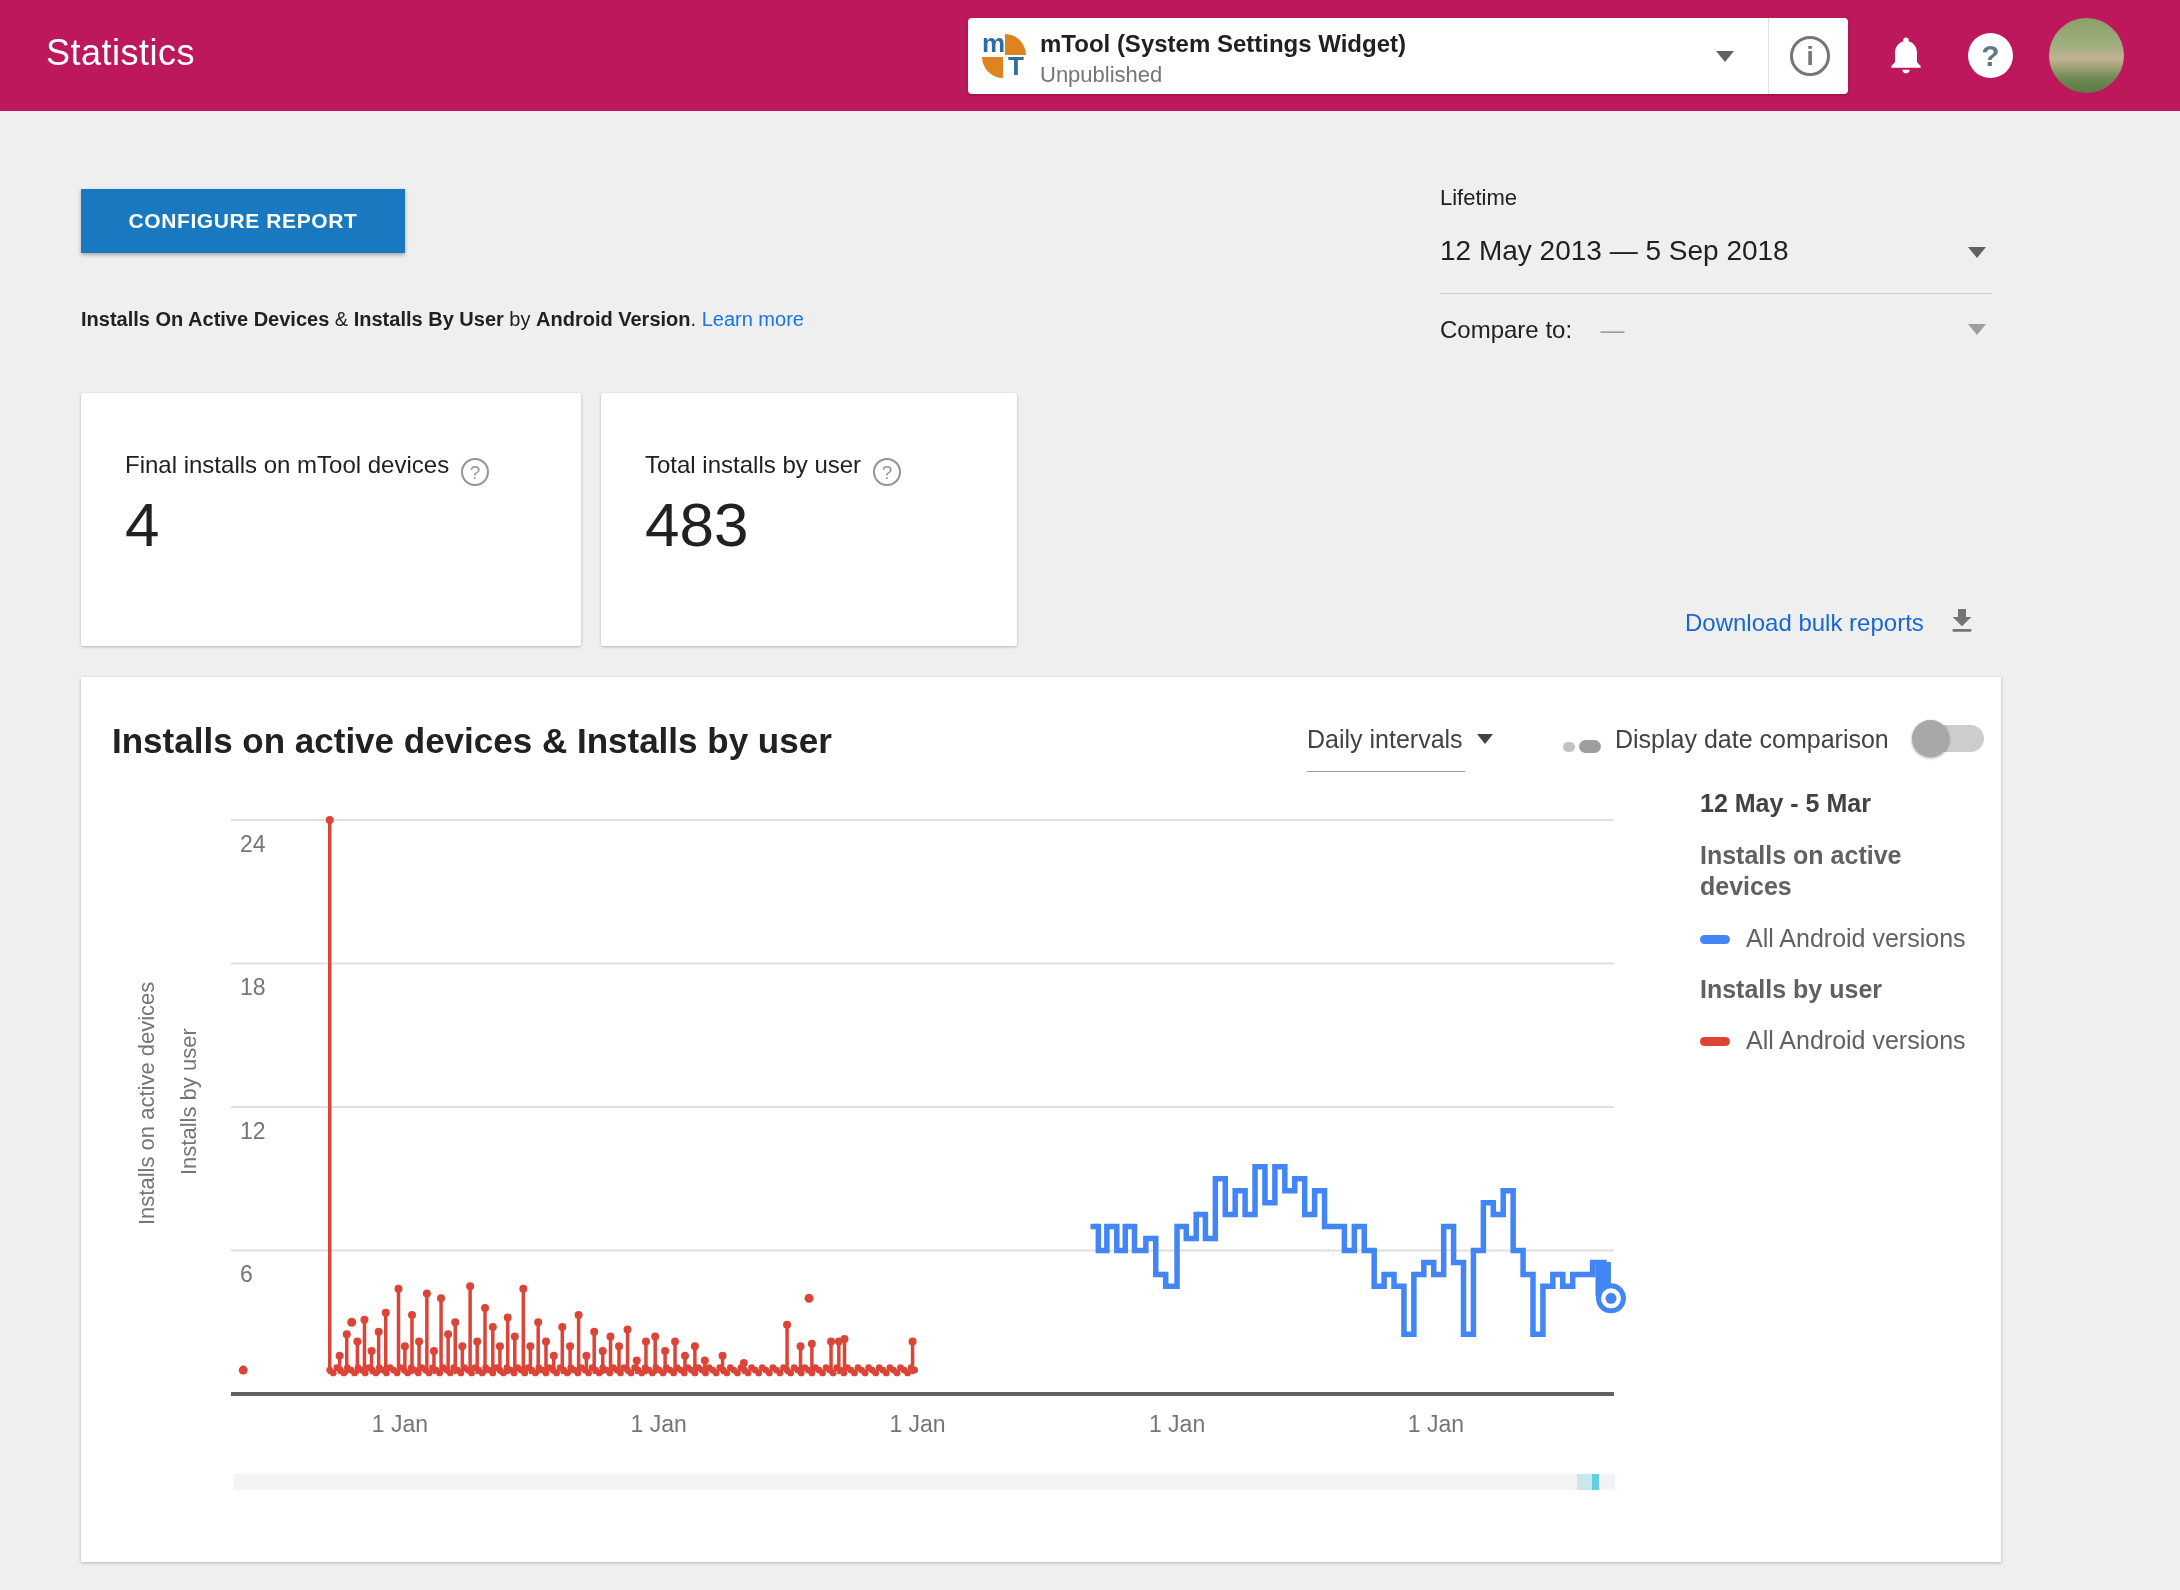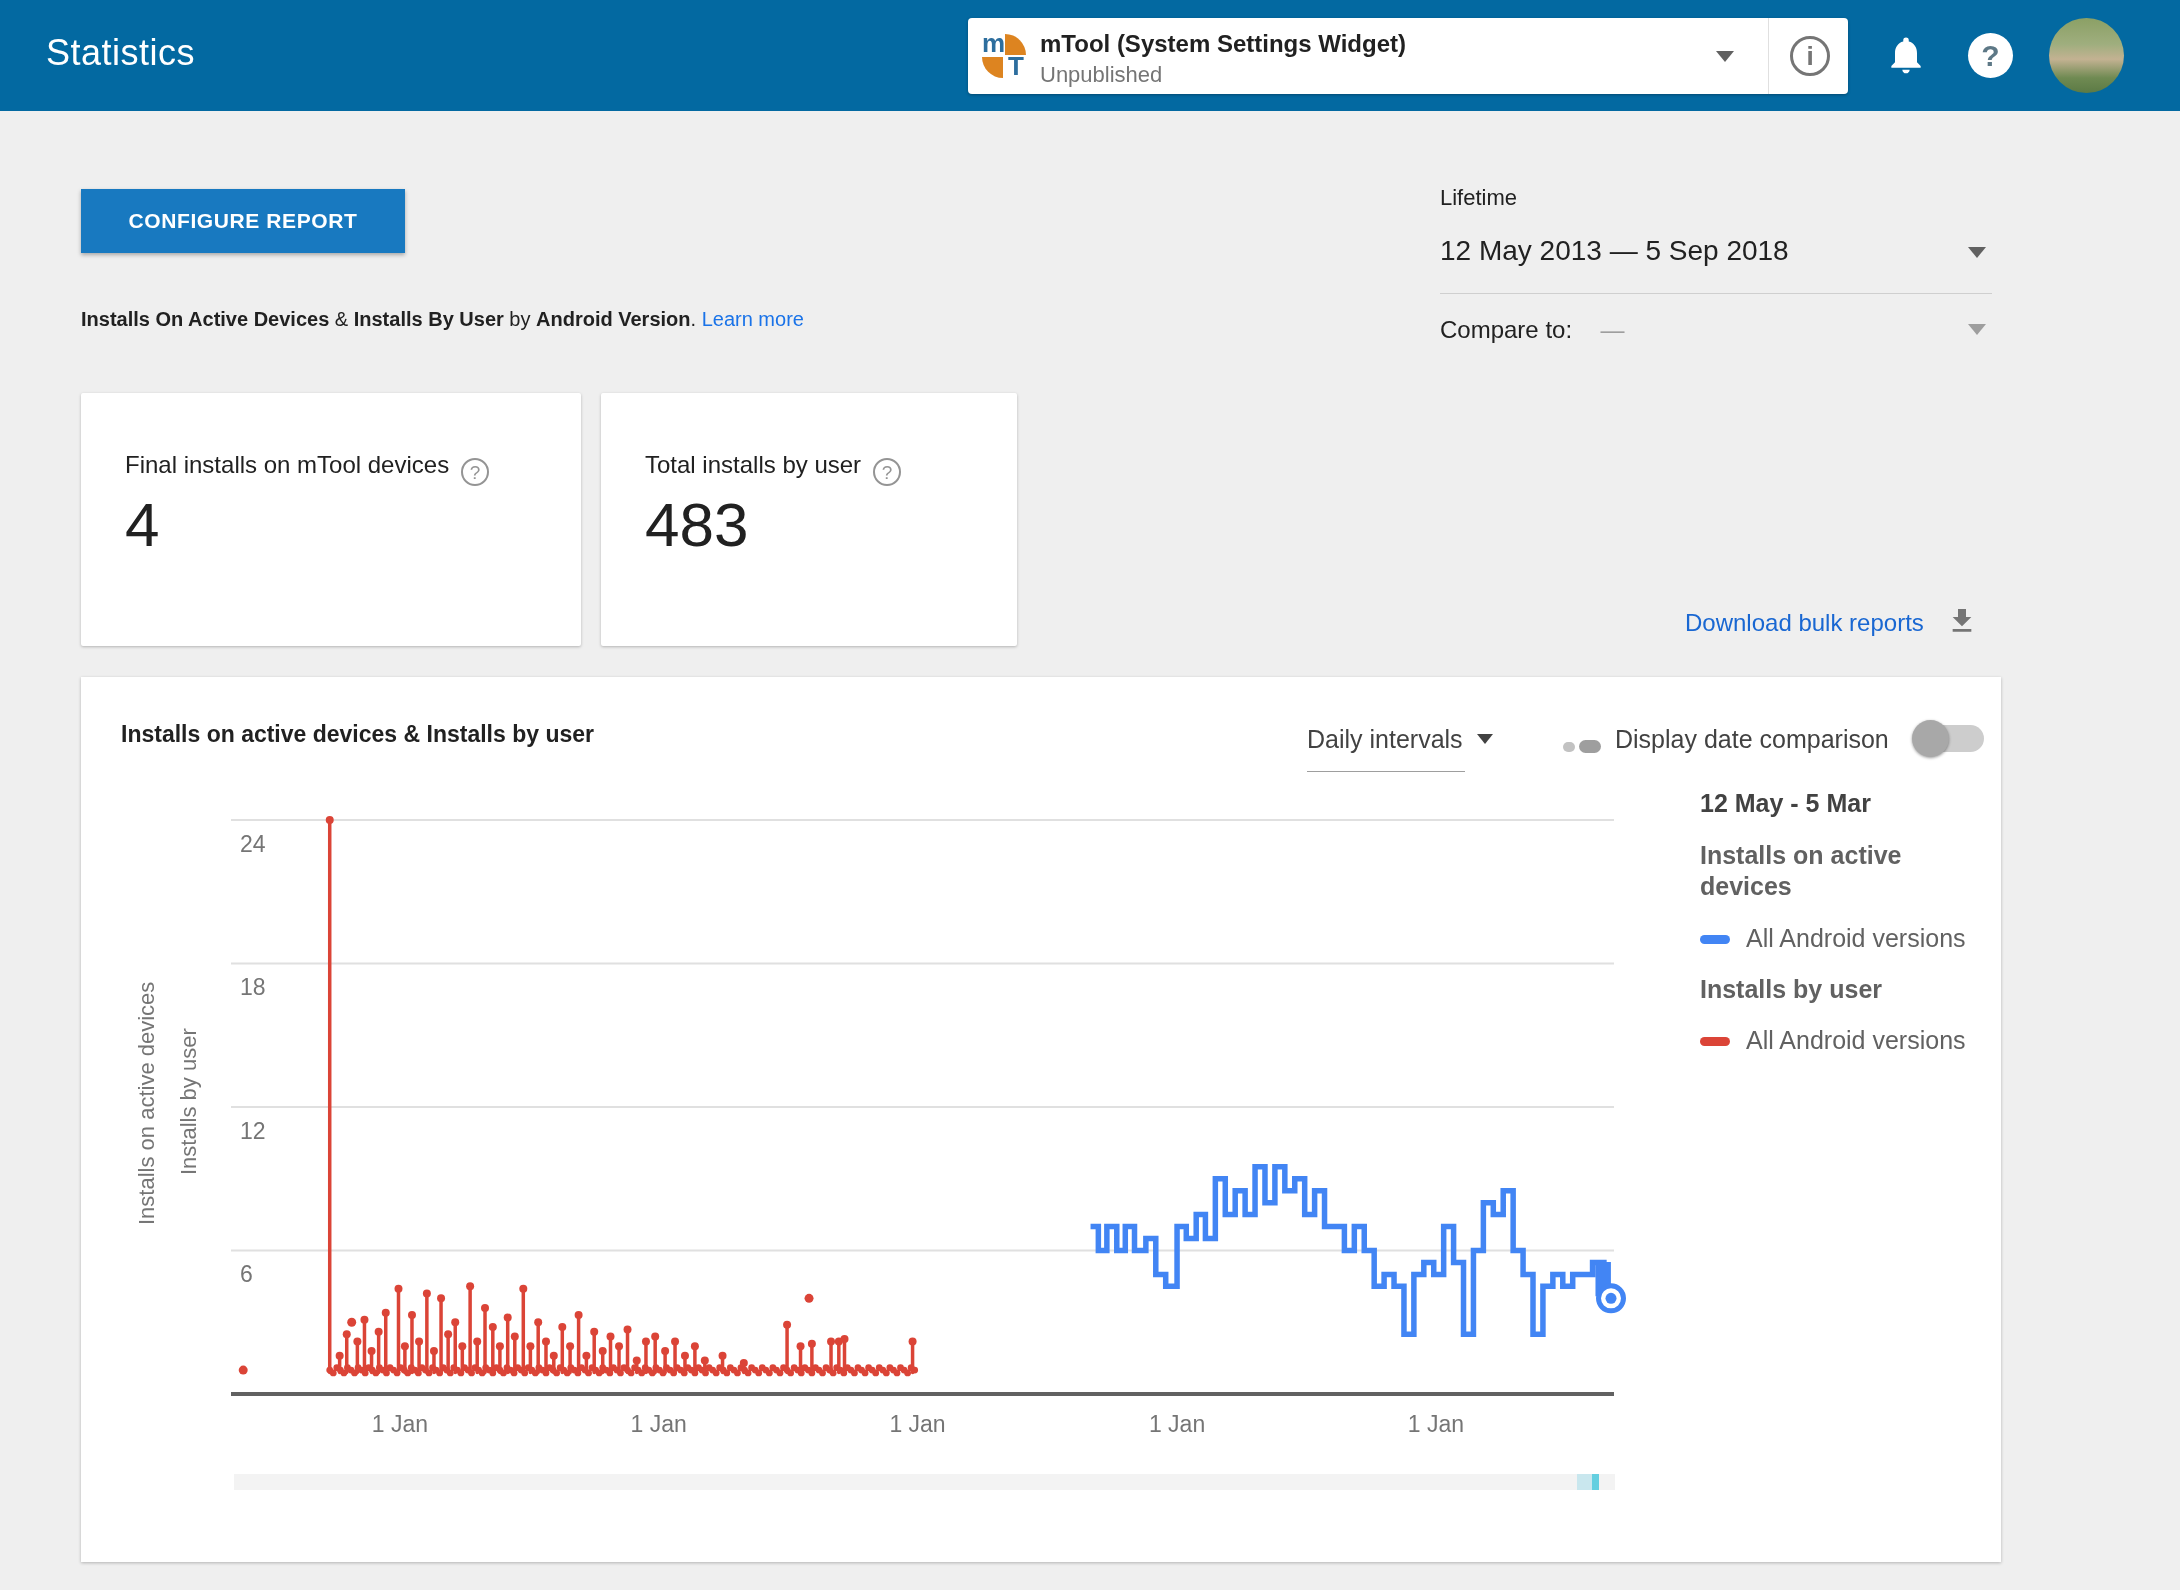--- a/index.html
+++ b/index.html
@@ -4,21 +4,21 @@
 <style>
   * { margin:0; padding:0; box-sizing:border-box; }
   html,body { width:2180px; height:1590px; }
   body {
     font-family:"Liberation Sans","DejaVu Sans",sans-serif;
     background:#efefef; position:relative; overflow:hidden; color:#212121;
   }
   .abs { position:absolute; }
 
   
-  .header { left:0; top:0; width:2180px; height:111px; background:#0369a1; }
+  .header { left:0; top:0; width:2180px; height:111px; background:#be185d; }
   .header-title { left:46px; top:32px; font-size:36px; font-weight:400; color:#fff; letter-spacing:.5px; }
   .app-card { left:968px; top:18px; width:880px; height:76px; background:#fff; border-radius:4px;
               box-shadow:0 1px 3px rgba(0,0,0,.3); cursor:pointer; }
   .app-icon { left:14px; top:16px; width:44px; height:44px; }
   .app-icon .q { position:absolute; width:21px; height:21px; background:#dd8420; }
   .app-icon .q1 { right:0; top:0; border-radius:0 100% 0 0; }
   .app-icon .q2 { left:0; bottom:0; border-radius:0 0 0 100%; }
   .app-icon .lm { position:absolute; left:0; top:-6px; font-size:26px; font-weight:bold; color:#2d6e9e; }
   .app-icon .lt { position:absolute; right:2px; bottom:-4px; font-size:26px; font-weight:bold; color:#2d6e9e; }
   .app-name { left:72px; top:12px; font-size:24px; font-weight:bold; color:#212121; }
@@ -64,21 +64,21 @@
                color:#949494; font-size:19px; text-align:center; line-height:26px; vertical-align:-6px; margin-left:12px; cursor:pointer; }
   .stat-value { left:44px; top:96px; font-size:62px; font-weight:400; color:#212121; }
 
   .download-row { left:1685px; top:605px; cursor:pointer; }
   .download-label { font-size:24px; color:#1967d2; }
   .download-icon { display:inline-block; vertical-align:-6px; margin-left:18px; }
 
   
   .chart-panel { left:81px; top:677px; width:1920px; height:885px; background:#fff;
                  box-shadow:0 1px 3px rgba(0,0,0,.25); }
-  .chart-title { left:31px; top:44px; font-size:23px; font-weight:bold; color:#212121;margin-left:9px; }
+  .chart-title { left:31px; top:44px; font-size:35px; font-weight:bold; color:#212121; }
   .interval-select { left:1226px; top:48px; font-size:25px; color:#424242; cursor:pointer; }
   .interval-caret { display:inline-block; margin-left:14px; vertical-align:4px;
                     border-left:8px solid transparent; border-right:8px solid transparent; border-top:10px solid #424242; }
   .interval-underline { left:1226px; top:94px; width:158px; height:1px; background:#9e9e9e; }
   .comp-icon { left:1482px; top:62px; width:44px; height:14px; }
   .comp-icon .d1 { position:absolute; left:0; top:3px; width:12px; height:10px; border-radius:6px; background:#c2c2c2; }
   .comp-icon .d2 { position:absolute; left:16px; top:1px; width:22px; height:13px; border-radius:7px; background:#9e9e9e; }
   .comp-label { left:1534px; top:48px; font-size:25px; color:#424242; }
   .toggle { left:1837px; top:48px; width:66px; height:27px; background:#cdcdcd; border-radius:14px; cursor:pointer; }
   .toggle-knob { position:absolute; left:-6px; top:-5px; width:37px; height:37px; border-radius:50%;

